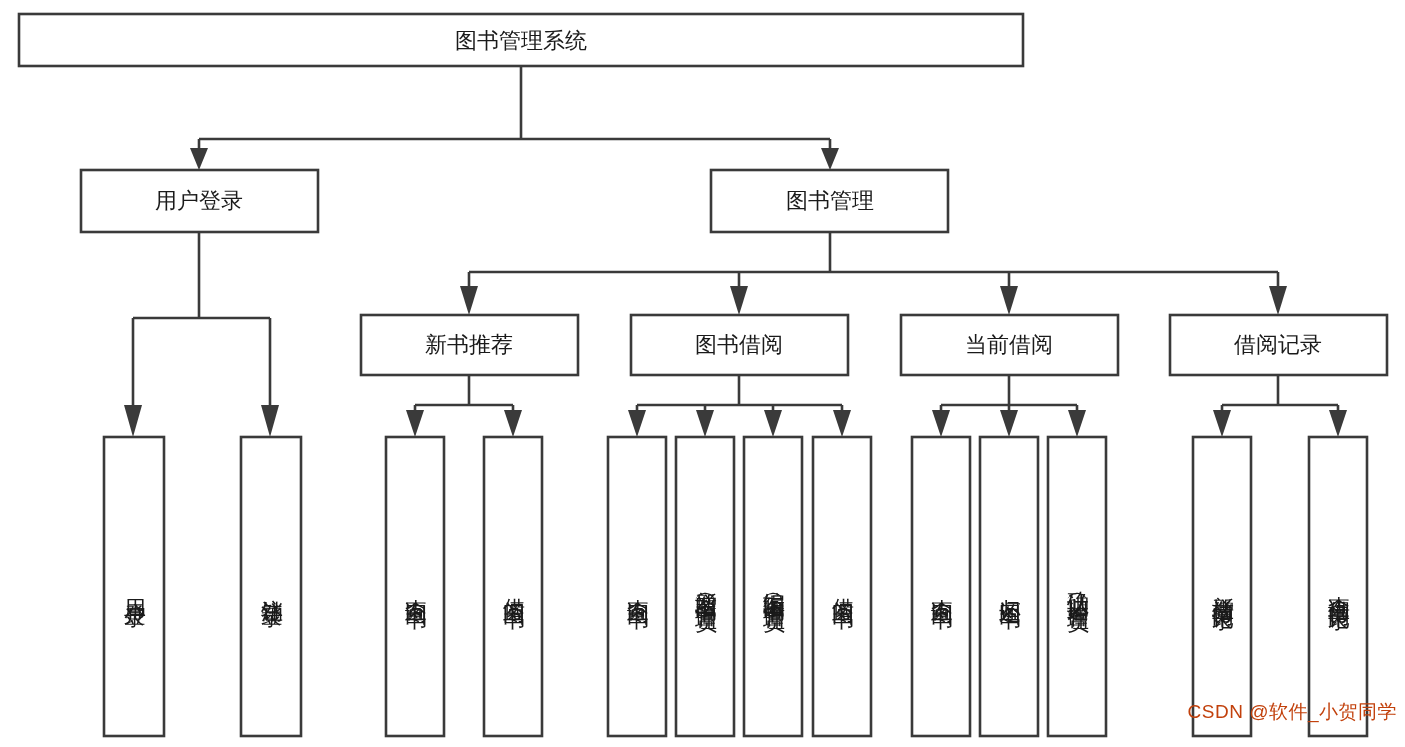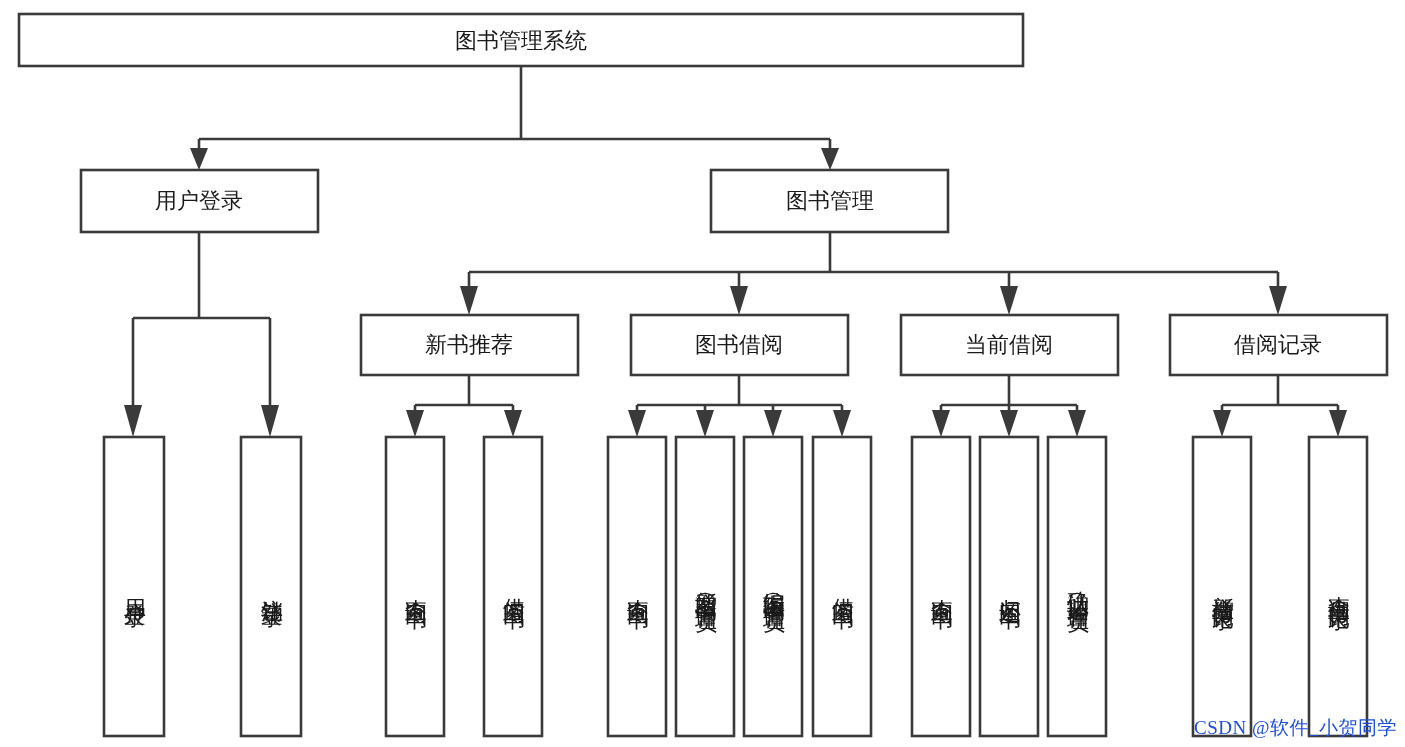--- a/index.html
+++ b/index.html
@@ -53,24 +53,24 @@
     fill: none;
     stroke-linecap: butt;
   }
   .arrow-head {
     fill: #3a3a3a;
     stroke: none;
   }
   .watermark {
     position: absolute;
     right: 8px;
-    bottom: 6px;
-    font-family: Liberation Serif, serif;
+    bottom: 22px;
+    font-family: Liberation Sans, sans-serif;
     font-size: 19px;
-    color: #1d4ed8;
+    color: #c2410c;
     letter-spacing: 0.5px;
     white-space: nowrap;
     pointer-events: none;
   }
 </style>
 </head>
 <body>
 
 <div id="diagram-root">
 

